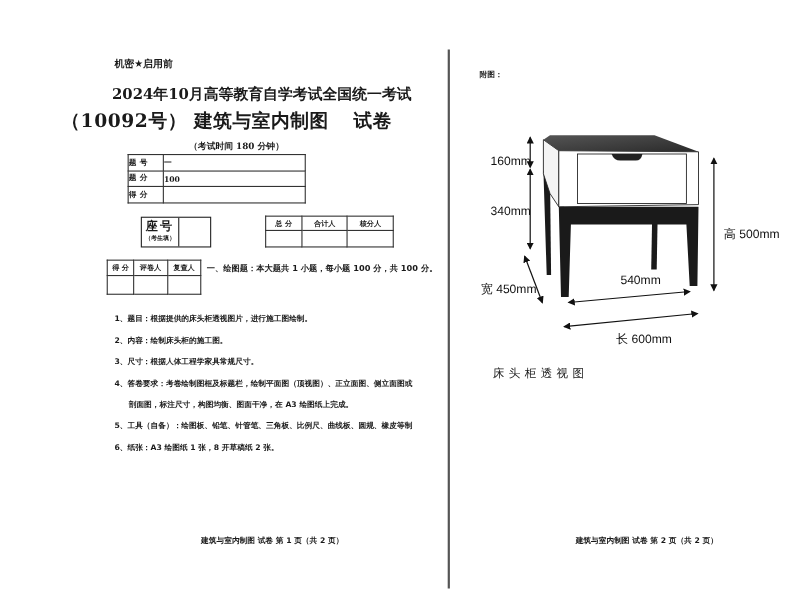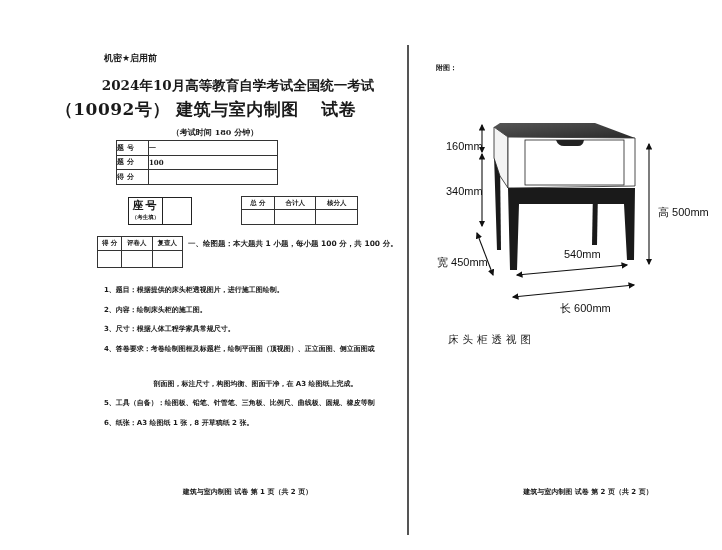--- a/index.html
+++ b/index.html
@@ -28,21 +28,21 @@
   .total-table tr.blank td { height: 15px; }
 
   .grader-table { left: 97px; top: 236px; width: 86px; border: 1.5px solid #222; }
   .grader-table td { border: 1px solid #333; font-size: 6.5px; font-weight: bold; text-align: center; height: 14px; }
   .grader-table tr.blank td { height: 17px; }
 
   .section-heading { left: 188px; top: 239px; font-size: 7.5px; font-weight: bold; font-family: "DejaVu Sans", sans-serif; }
 
   .instructions { left: 104px; top: 285px; width: 290px; font-size: 7px; font-weight: bold; font-family: "DejaVu Sans", sans-serif; }
   .instructions .item { line-height: 11px; margin-bottom: 8.5px; }
-  .instructions .item .cont { padding-left: 13px; margin-top: 24px; display: block; text-align: center; }
+  .instructions .item .cont { padding-left: 13px; margin-top: 8px; display: block; }
 
   .footer-left { left: 0; width: 480px; top: 487px; text-align: center; font-size: 7px; font-weight: bold; padding-left: 15px; font-family: "DejaVu Sans", sans-serif; }
   .footer-right { left: 408px; width: 314px; top: 487px; text-align: center; font-size: 7px; font-weight: bold; padding-left: 46px; font-family: "DejaVu Sans", sans-serif; }
 
   .divider { left: 407px; top: 45px; width: 1.5px; height: 490px; background: #555; }
 
   .appendix-label { left: 436px; top: 63px; font-size: 7px; font-weight: bold; font-family: "DejaVu Sans", sans-serif; }
 
   .figure { left: 420px; top: 100px; width: 300px; height: 250px; }
   .dim { font-family: "Liberation Sans", sans-serif; font-size: 11px; fill: #111; }

